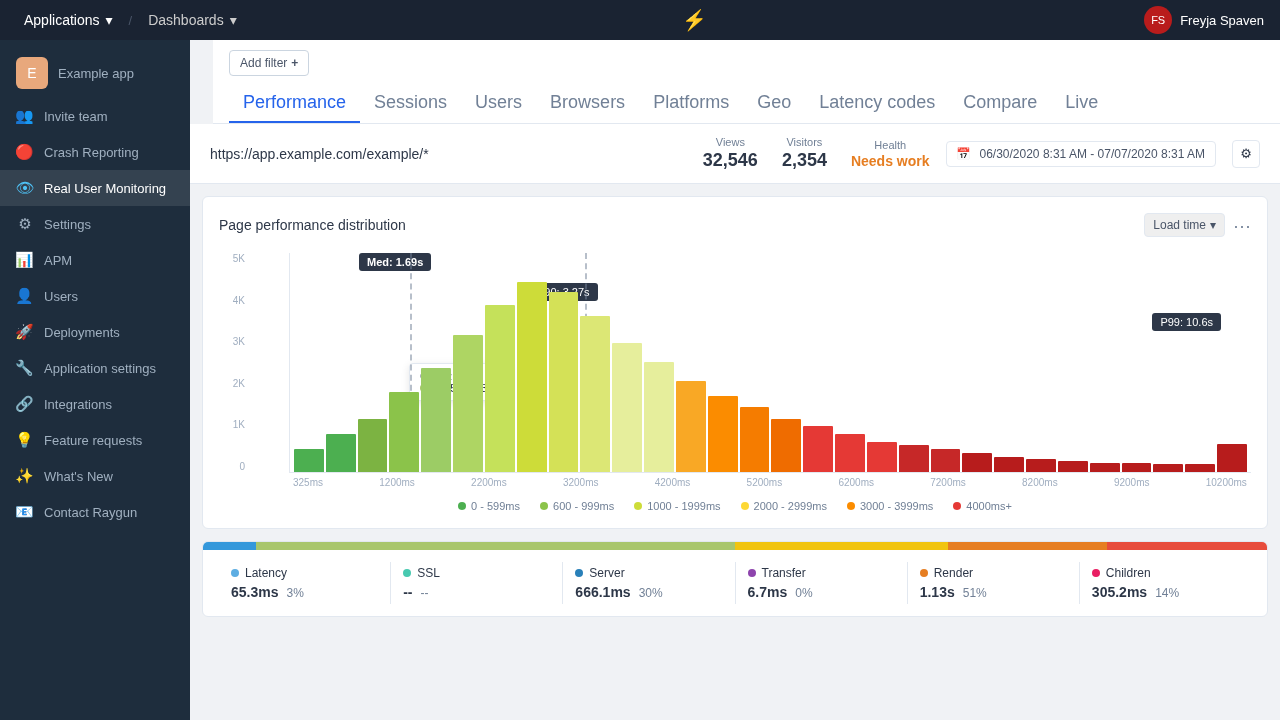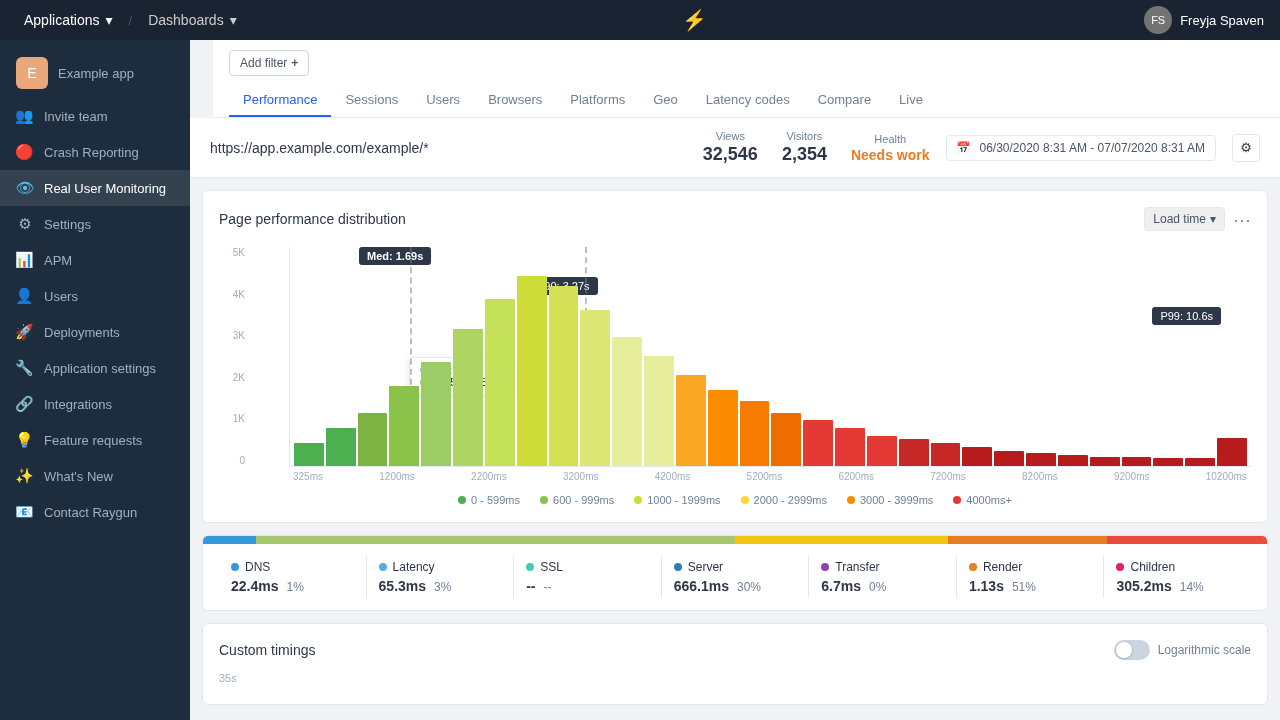--- a/index.html
+++ b/index.html
@@ -7,21 +7,21 @@
 
     
     .topnav { background: #1a2332; height: 40px; display: flex; align-items: center; padding: 0 16px; gap: 4px; z-index: 100; }
     .topnav-app { color: #fff; font-size: 14px; font-weight: 500; display: flex; align-items: center; gap: 6px; cursor: pointer; padding: 4px 8px; border-radius: 4px; }
     .topnav-divider { color: #4a5568; margin: 0 4px; }
     .topnav-dash { color: #ccc; font-size: 14px; display: flex; align-items: center; gap: 6px; cursor: pointer; padding: 4px 8px; border-radius: 4px; }
     .topnav-center { flex: 1; display: flex; justify-content: center; }
     .topnav-logo { color: #4fc3f7; font-size: 20px; }
     .topnav-right { display: flex; align-items: center; gap: 8px; }
     .topnav-user { color: #fff; font-size: 13px; display: flex; align-items: center; gap: 8px; }
-    .topnav-avatar { width: 28px; height: 28px; border-radius: 50%; background: #737373; display: flex; align-items: center; justify-content: center; font-size: 11px; color: #fff; overflow: hidden; }
+    .topnav-avatar { width: 28px; height: 28px; border-radius: 50%; background: #b91c1c; display: flex; align-items: center; justify-content: center; font-size: 11px; color: #fff; overflow: hidden; }
 
     
     .main-layout { display: flex; flex: 1; overflow: hidden; }
 
     
     .sidebar { width: 190px; background: #1e2d3d; display: flex; flex-direction: column; overflow-y: auto; }
     .sidebar-section { padding: 8px 0; }
     .sidebar-item { display: flex; align-items: center; gap: 10px; padding: 9px 16px; color: #a0b0c0; cursor: pointer; font-size: 13px; }
     .sidebar-item.active { color: #fff; background: rgba(255,255,255,0.1); }
     .sidebar-item.active .sidebar-icon { color: #4fc3f7; }
@@ -29,21 +29,21 @@
     .sidebar-app-icon { width: 32px; height: 32px; background: #e8a87c; border-radius: 6px; display: flex; align-items: center; justify-content: center; font-size: 14px; color: #fff; flex-shrink: 0; }
 
     
     .content { flex: 1; overflow-y: auto; background: #f0f2f5; display: flex; flex-direction: column; }
 
     
     .filter-bar { background: #fff; border-bottom: 1px solid #e2e8f0; padding: 10px 16px 0; margin-left: 23px; }
     .filter-top { display: flex; align-items: center; gap: 8px; padding-bottom: 8px; }
     .add-filter-btn { display: flex; align-items: center; gap: 4px; padding: 5px 10px; border: 1px solid #cbd5e0; border-radius: 4px; background: #fff; cursor: pointer; font-size: 12px; color: #4a5568; }
     .nav-tabs { display: flex; gap: 0; }
-    .nav-tab { padding: 8px 14px; color: #718096; cursor: pointer; font-size: 13px; border-bottom: 2px solid transparent; }
+    .nav-tab { padding: 8px 14px; color: #718096; cursor: pointer; font-size: 18px; border-bottom: 2px solid transparent; }
     .nav-tab.active { color: #2563eb; border-bottom: 2px solid #2563eb; font-weight: 500; }
 
     
     .url-bar { display: flex; align-items: center; justify-content: space-between; padding: 12px 20px; background: #fff; border-bottom: 1px solid #e2e8f0; }
     .url-text { font-size: 14px; color: #2d3748; }
     .url-stats { display: flex; align-items: center; gap: 24px; }
     .stat-group { text-align: center; }
     .stat-label { font-size: 11px; color: #718096; margin-bottom: 2px; }
     .stat-value { font-size: 18px; font-weight: 600; color: #2d3748; }
     .stat-value.needs-work { color: #e67e22; font-size: 14px; font-weight: 600; }
@@ -347,30 +347,20 @@
           </div>
         </div>
       </div>
     </div>
 
     <div class="perf-bar-section">
       <div class="perf-gradient-bar"></div>
       <div class="perf-metrics">
         <div class="perf-metric">
           <div class="perf-metric-header">
-            <div class="perf-dot" style="background:#3498db;"></div>
-            <span class="perf-name">DNS</span>
-          </div>
-          <div class="perf-values">
-            <span class="perf-time">22.4ms</span>
-            <span class="perf-pct">1%</span>
-          </div>
-        </div>
-        <div class="perf-metric">
-          <div class="perf-metric-header">
             <div class="perf-dot" style="background:#5dade2;"></div>
             <span class="perf-name">Latency</span>
           </div>
           <div class="perf-values">
             <span class="perf-time">65.3ms</span>
             <span class="perf-pct">3%</span>
           </div>
         </div>
         <div class="perf-metric">
           <div class="perf-metric-header">
@@ -418,27 +408,15 @@
             <span class="perf-name">Children</span>
           </div>
           <div class="perf-values">
             <span class="perf-time">305.2ms</span>
             <span class="perf-pct">14%</span>
           </div>
         </div>
       </div>
     </div>
 
-    <div class="custom-section">
-      <div class="custom-header">
-        <span class="custom-title">Custom timings</span>
-        <div class="toggle-container">
-          <div class="toggle-switch">
-            <div class="toggle-knob"></div>
-          </div>
-          <span class="toggle-label">Logarithmic scale</span>
-        </div>
-      </div>
-      <div class="custom-chart-y">35s</div>
-    </div>
 
   </main>
 </div>
 
 </body></html>

